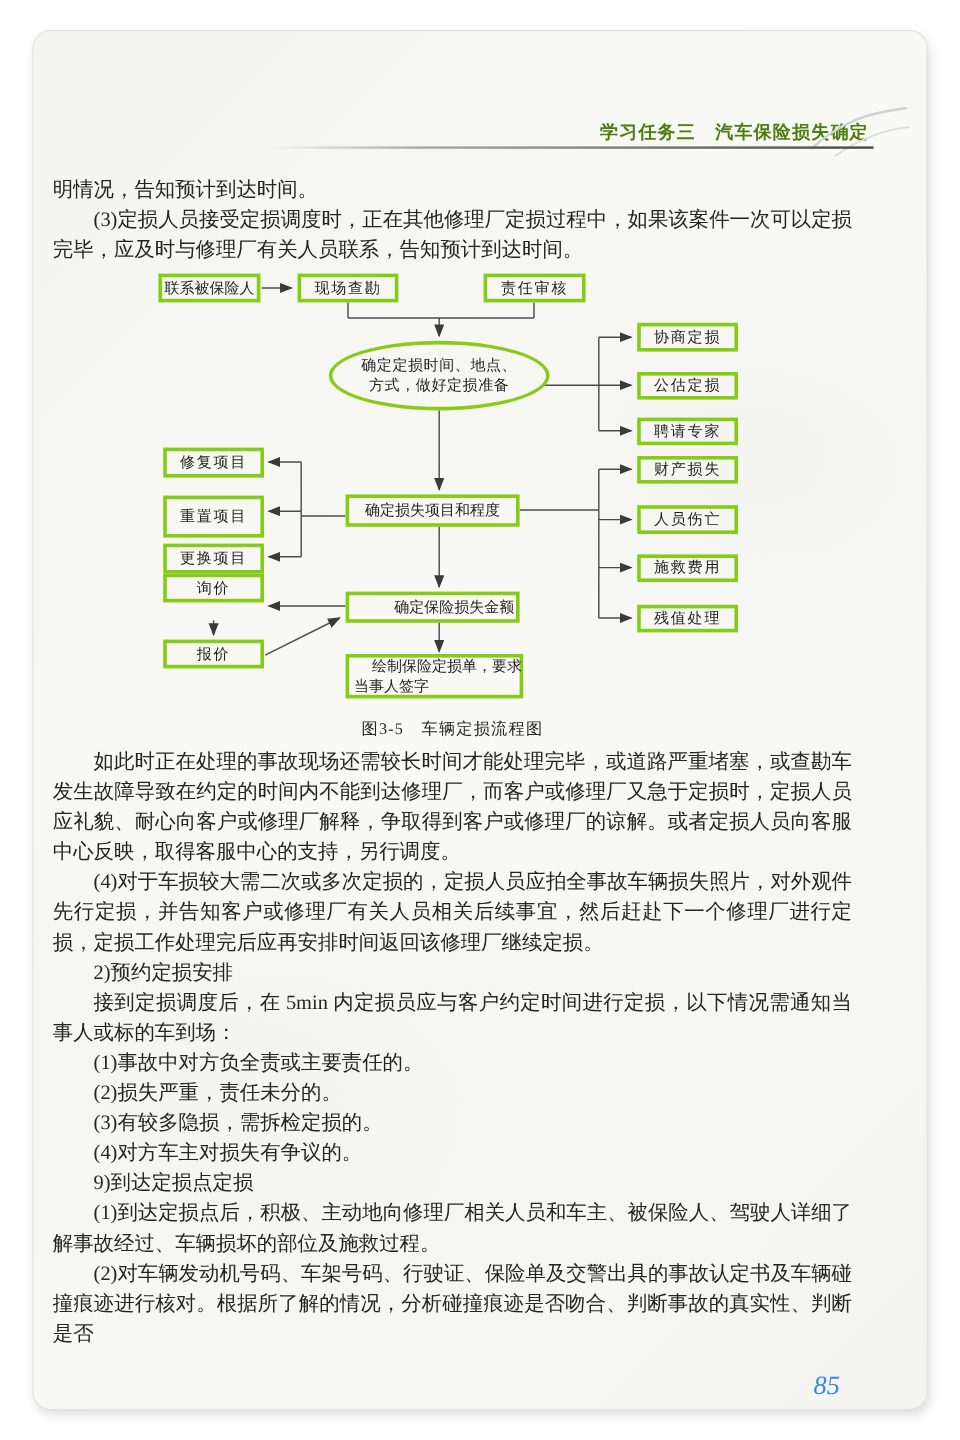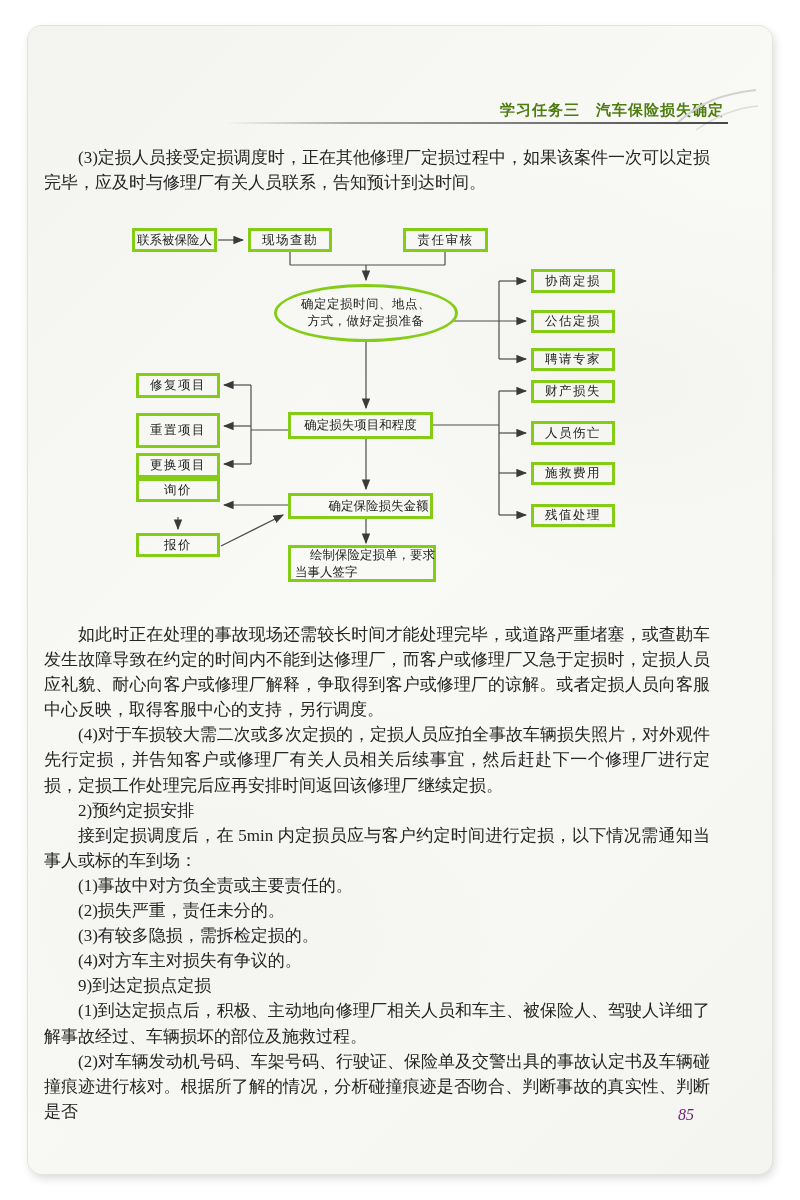--- a/index.html
+++ b/index.html
@@ -28,37 +28,38 @@
   .flowchart{position:absolute;left:0;top:222px;width:800px;height:368px;}
   .fnode{position:absolute;border:3px solid #84cc16;display:flex;align-items:center;justify-content:center;
     font-size:12.5px;letter-spacing:1.5px;color:#1e1e1e;box-sizing:border-box;white-space:nowrap;}
   .tight{letter-spacing:0;}
   .fellipse{border-radius:50%;flex-direction:column;line-height:17px;letter-spacing:0.5px;}
   .fmulti{flex-direction:column;align-items:flex-start;justify-content:center;padding:2px 4px;letter-spacing:0;}
   .fmulti .l1{display:block;padding-left:1.2em;white-space:nowrap;}
   .fmulti .l2{display:block;white-space:nowrap;}
   .fig-caption{position:absolute;left:44px;top:599px;width:666px;text-align:center;
     font-size:13.5px;color:#262626;letter-spacing:1px;}
-  .page-number{position:absolute;left:678px;top:1106px;font-size:16px;font-style:italic;color:#701a75;}
+  .page-number{position:absolute;left:678px;top:1142px;font-size:22px;font-style:italic;color:#3b82f6;}
   svg.conn{position:absolute;left:0;top:0;}
 </style>
 </head>
 <body>
 
 <div class="screenshot">
   <div class="page"></div>
 
   <div class="header-title">学习任务三　汽车保险损失确定</div>
   <svg class="header-deco" width="90" height="52" viewBox="0 0 90 52">
     <path d="M6,40 C30,18 52,10 86,6" stroke="#d2d2d0" stroke-width="2" fill="none"></path>
     <path d="M26,46 C46,32 66,24 88,22" stroke="#dcdcda" stroke-width="1.5" fill="none"></path>
   </svg>
   <div class="header-rule"></div>
 
   <div class="textblock" id="top-text">
+    <p>明情况，告知预计到达时间。</p>
     <p class="indent">(3)定损人员接受定损调度时，正在其他修理厂定损过程中，如果该案件一次可以定损完毕，应及时与修理厂有关人员联系，告知预计到达时间。</p>
   </div>
 
   <div class="flowchart">
     <svg class="conn" width="800" height="368" viewBox="0 0 800 368">
       <defs>
         <marker id="arr" markerWidth="9" markerHeight="8" refX="8" refY="3.5" orient="auto">
           <path d="M0,0 L9,3.5 L0,7 Z" fill="#3a3a3a"></path>
         </marker>
       </defs>
@@ -123,20 +124,21 @@
 
     <div class="fnode" style="left:531px;top:47px;width:84px;height:24px;">协商定损</div>
     <div class="fnode" style="left:531px;top:88px;width:84px;height:23px;">公估定损</div>
     <div class="fnode" style="left:531px;top:126px;width:84px;height:23px;">聘请专家</div>
     <div class="fnode" style="left:531px;top:158px;width:84px;height:23px;">财产损失</div>
     <div class="fnode" style="left:531px;top:199px;width:84px;height:24px;">人员伤亡</div>
     <div class="fnode" style="left:531px;top:240px;width:84px;height:23px;">施救费用</div>
     <div class="fnode" style="left:531px;top:282px;width:84px;height:23px;">残值处理</div>
   </div>
 
+  <div class="fig-caption">图3-5　车辆定损流程图</div>
 
   <div class="textblock" id="bottom-text">
     <p class="indent">如此时正在处理的事故现场还需较长时间才能处理完毕，或道路严重堵塞，或查勘车发生故障导致在约定的时间内不能到达修理厂，而客户或修理厂又急于定损时，定损人员应礼貌、耐心向客户或修理厂解释，争取得到客户或修理厂的谅解。或者定损人员向客服中心反映，取得客服中心的支持，另行调度。</p>
     <p class="indent">(4)对于车损较大需二次或多次定损的，定损人员应拍全事故车辆损失照片，对外观件先行定损，并告知客户或修理厂有关人员相关后续事宜，然后赶赴下一个修理厂进行定损，定损工作处理完后应再安排时间返回该修理厂继续定损。</p>
     <p class="indent">2)预约定损安排</p>
     <p class="indent">接到定损调度后，在 5min 内定损员应与客户约定时间进行定损，以下情况需通知当事人或标的车到场：</p>
     <p class="indent">(1)事故中对方负全责或主要责任的。</p>
     <p class="indent">(2)损失严重，责任未分的。</p>
     <p class="indent">(3)有较多隐损，需拆检定损的。</p>
     <p class="indent">(4)对方车主对损失有争议的。</p>

